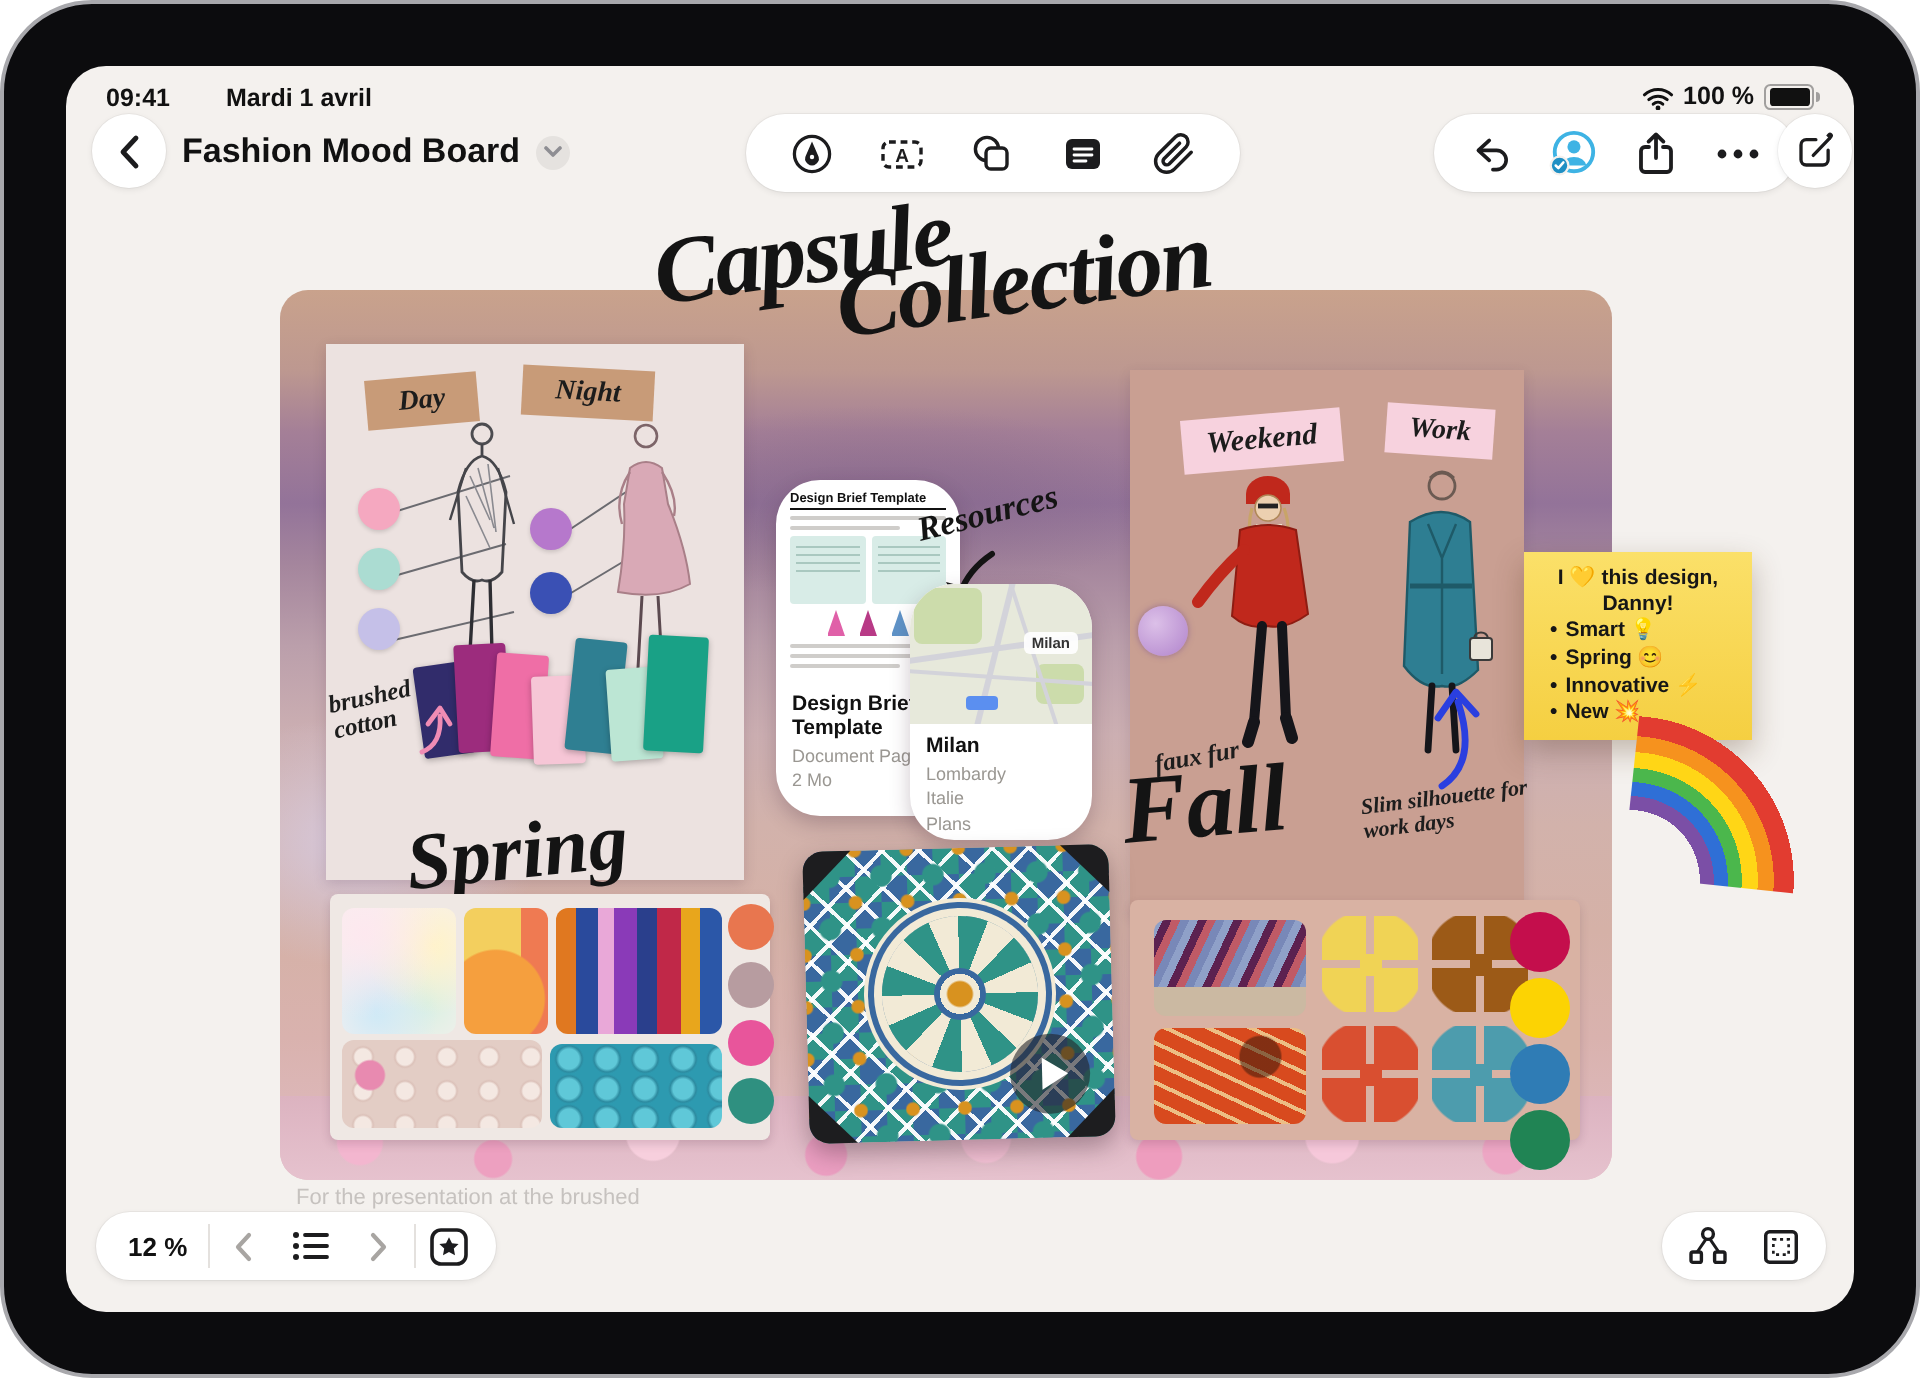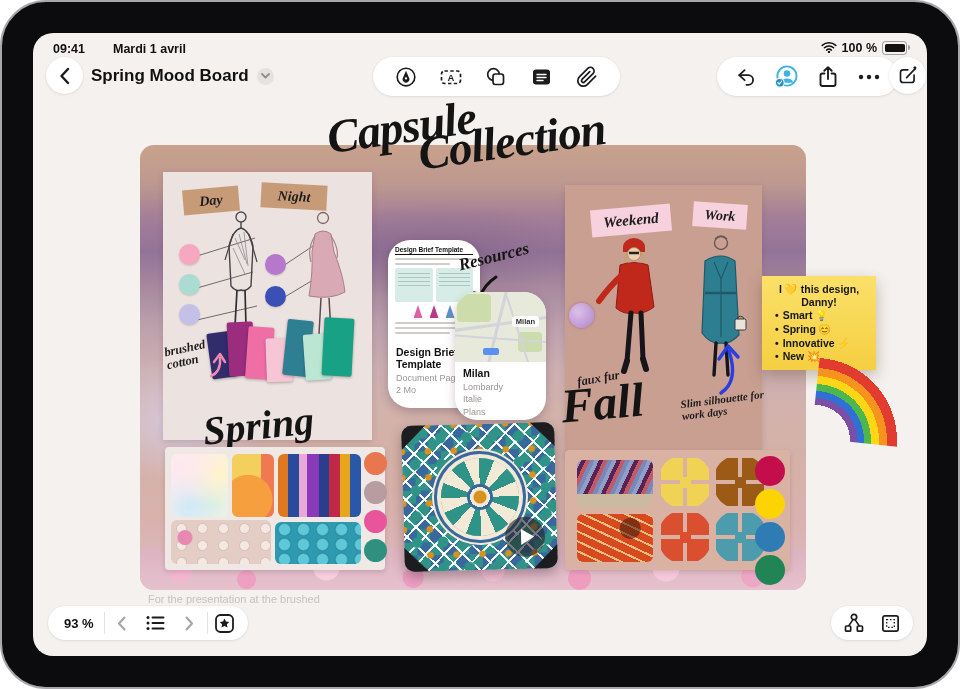--- a/index.html
+++ b/index.html
@@ -2,21 +2,21 @@
 <html><head>
 <meta charset="utf-8">
 <style>
   html,body{margin:0;padding:0;background:#fff;font-family:"Liberation Sans",sans-serif;-webkit-font-smoothing:antialiased;}
   .stage{position:relative;width:960px;height:689px;}
   
   .device{position:absolute;inset:0;background:#0c0c0e;border:2px solid #a8a8ac;border-radius:46px;box-sizing:border-box;}
   .screen{position:absolute;inset:31px;background:#f4f1ee;border-radius:20px;overflow:hidden;}
   
   .status-left{position:absolute;left:20px;top:9px;display:flex;gap:28px;font-size:12.5px;font-weight:700;color:#111;}
-  .status-right{position:absolute;right:20px;top:8px;display:flex;align-items:flex-start;gap:5px;font-size:12.5px;font-weight:600;color:#111;}
+  .status-right{position:absolute;right:20px;top:8px;display:flex;align-items:flex-end;gap:5px;font-size:12.5px;font-weight:600;color:#111;}
   .batt{position:relative;width:23px;height:11.5px;border:1px solid rgba(60,60,60,.45);border-radius:3.2px;}
   .batt i{position:absolute;inset:1.5px;background:#111;border-radius:1.8px;}
   .batt::after{content:"";position:absolute;right:-3.5px;top:3px;width:2px;height:5px;background:rgba(60,60,60,.45);border-radius:0 2px 2px 0;}
   
   .circle-btn{position:absolute;width:37px;height:37px;border-radius:50%;background:#fff;box-shadow:0 0 0 .5px rgba(0,0,0,.04),0 1px 3px rgba(0,0,0,.08);display:flex;align-items:center;justify-content:center;cursor:pointer;}
   .back-btn{left:13px;top:24px;}
   .new-btn{left:856px;top:24px;}
   .title-row{position:absolute;left:58px;top:33px;display:flex;align-items:center;gap:8px;}
   .doc-title{font-size:17px;font-weight:700;color:#111;}
   .disclosure{width:17px;height:17px;border-radius:50%;background:#e5e2df;display:flex;align-items:center;justify-content:center;cursor:pointer;}
@@ -205,21 +205,21 @@
             <i></i>
           </span>
       </div>
 
       <div class="circle-btn back-btn">
         <svg width="11" height="18" viewBox="0 0 11 18">
             <path d="M9 2 L2.5 9 L9 16" fill="none" stroke="#1c1c1e" stroke-width="2.4" stroke-linecap="round" stroke-linejoin="round"></path>
           </svg>
       </div>
       <div class="title-row">
-        <span class="doc-title">Spring Mood Board</span>
+        <span class="doc-title">Fashion Mood Board</span>
         <span class="disclosure">
           <svg width="9" height="6" viewBox="0 0 9 6">
               <path d="M1 1 L4.5 4.5 L8 1" fill="none" stroke="#8e8e93" stroke-width="1.8" stroke-linecap="round" stroke-linejoin="round"></path>
             </svg>
         </span>
       </div>
 
       <div class="pill tools-pill">
         <span class="tool-ic">
           <svg width="22" height="22" viewBox="0 0 24 24">
@@ -493,21 +493,21 @@
               <span class="dot" style="color: rgb(252, 211, 3);"></span>
               <span class="dot" style="color: rgb(47, 124, 181);"></span>
               <span class="dot" style="color: rgb(32, 132, 84);"></span>
             </div>
         </div>
       </div>
 
       <div class="canvas-caption">For the presentation at the brushed</div>
 
       <div class="pill zoom-pill">
-        <span class="zl">93 %</span>
+        <span class="zl">12 %</span>
         <span class="vdiv"></span>
         <span class="pb">
           <svg width="9" height="15" viewBox="0 0 9 15">
               <path d="M7.5 1.5 L2 7.5 L7.5 13.5" fill="none" stroke="#a8a5a2" stroke-width="2.1" stroke-linecap="round" stroke-linejoin="round"></path>
             </svg>
         </span>
         <span class="pb">
           <svg width="19" height="16" viewBox="0 0 19 16">
               <circle cx="2" cy="2.5" r="1.5" fill="#1c1c1e"></circle>
               <circle cx="2" cy="8" r="1.5" fill="#1c1c1e"></circle>

